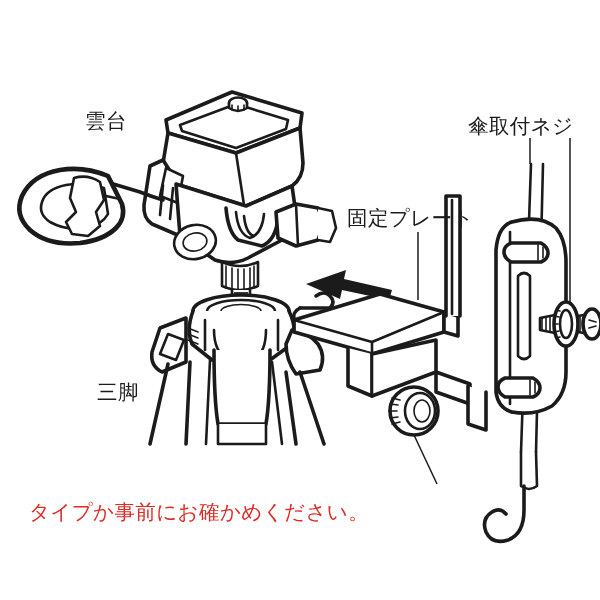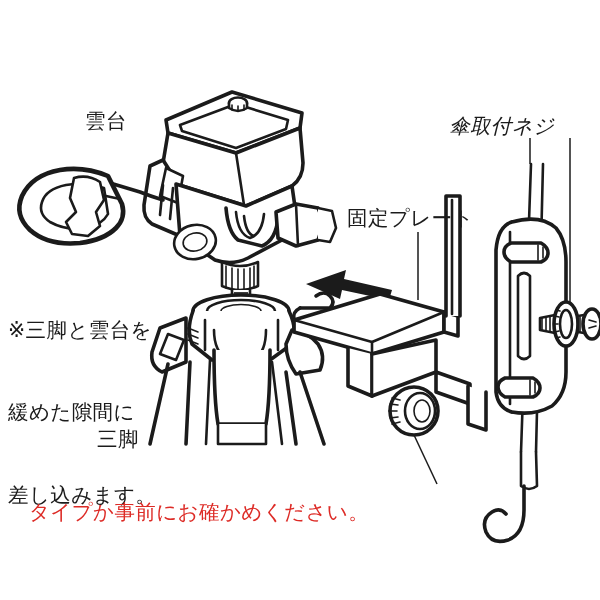--- a/index.html
+++ b/index.html
@@ -16,23 +16,23 @@
     color:#1b1b1b;
     font-size:20.5px;
     line-height:1.34;
     letter-spacing:0.4px;
     white-space:pre;
     font-weight:500;
   }
   .lbl-red{color:#dd2b26;}
   .note{font-size:20.5px;line-height:1.34;}
   #lbl-head{left:85px;top:108px;}
-  #lbl-tripod{left:97px;top:379px;margin-top:47px;}
+  #lbl-tripod{left:97px;top:379px;}
   #lbl-plate{left:347px;top:205px;text-align:center;}
-  #lbl-umb-screw{left:449px;top:113px;font-style:italic;}
+  #lbl-umb-screw{left:468px;top:113px;}
   #lbl-bracket-screw{left:352px;top:487px;}
   #note-insert{left:8px;top:262px;}
   #warn-red{left:8px;top:444px;}
 </style>
 </head>
 <body>
 
 <div id="stage">
 
   <svg id="art" viewBox="0 0 600 600" xmlns="http://www.w3.org/2000/svg">
@@ -228,23 +228,18 @@
 
   <div class="lbl" id="lbl-head">雲台</div>
 
   <div class="lbl" id="lbl-tripod">三脚</div>
 
   <div class="lbl" id="lbl-plate">固定プレート</div>
 
   <div class="lbl" id="lbl-umb-screw">傘取付ネジ</div>
 
 
-  <div class="lbl note" id="note-insert">
-    <div>※三脚と雲台を</div>
-    <div>緩めた隙間に</div>
-    <div>差し込みます。</div>
-  </div>
 
   <div class="lbl note lbl-red" id="warn-red">
     <div>　タイプか事前にお確かめください。</div>
   </div>
 
 </div>
 
 </body></html>

